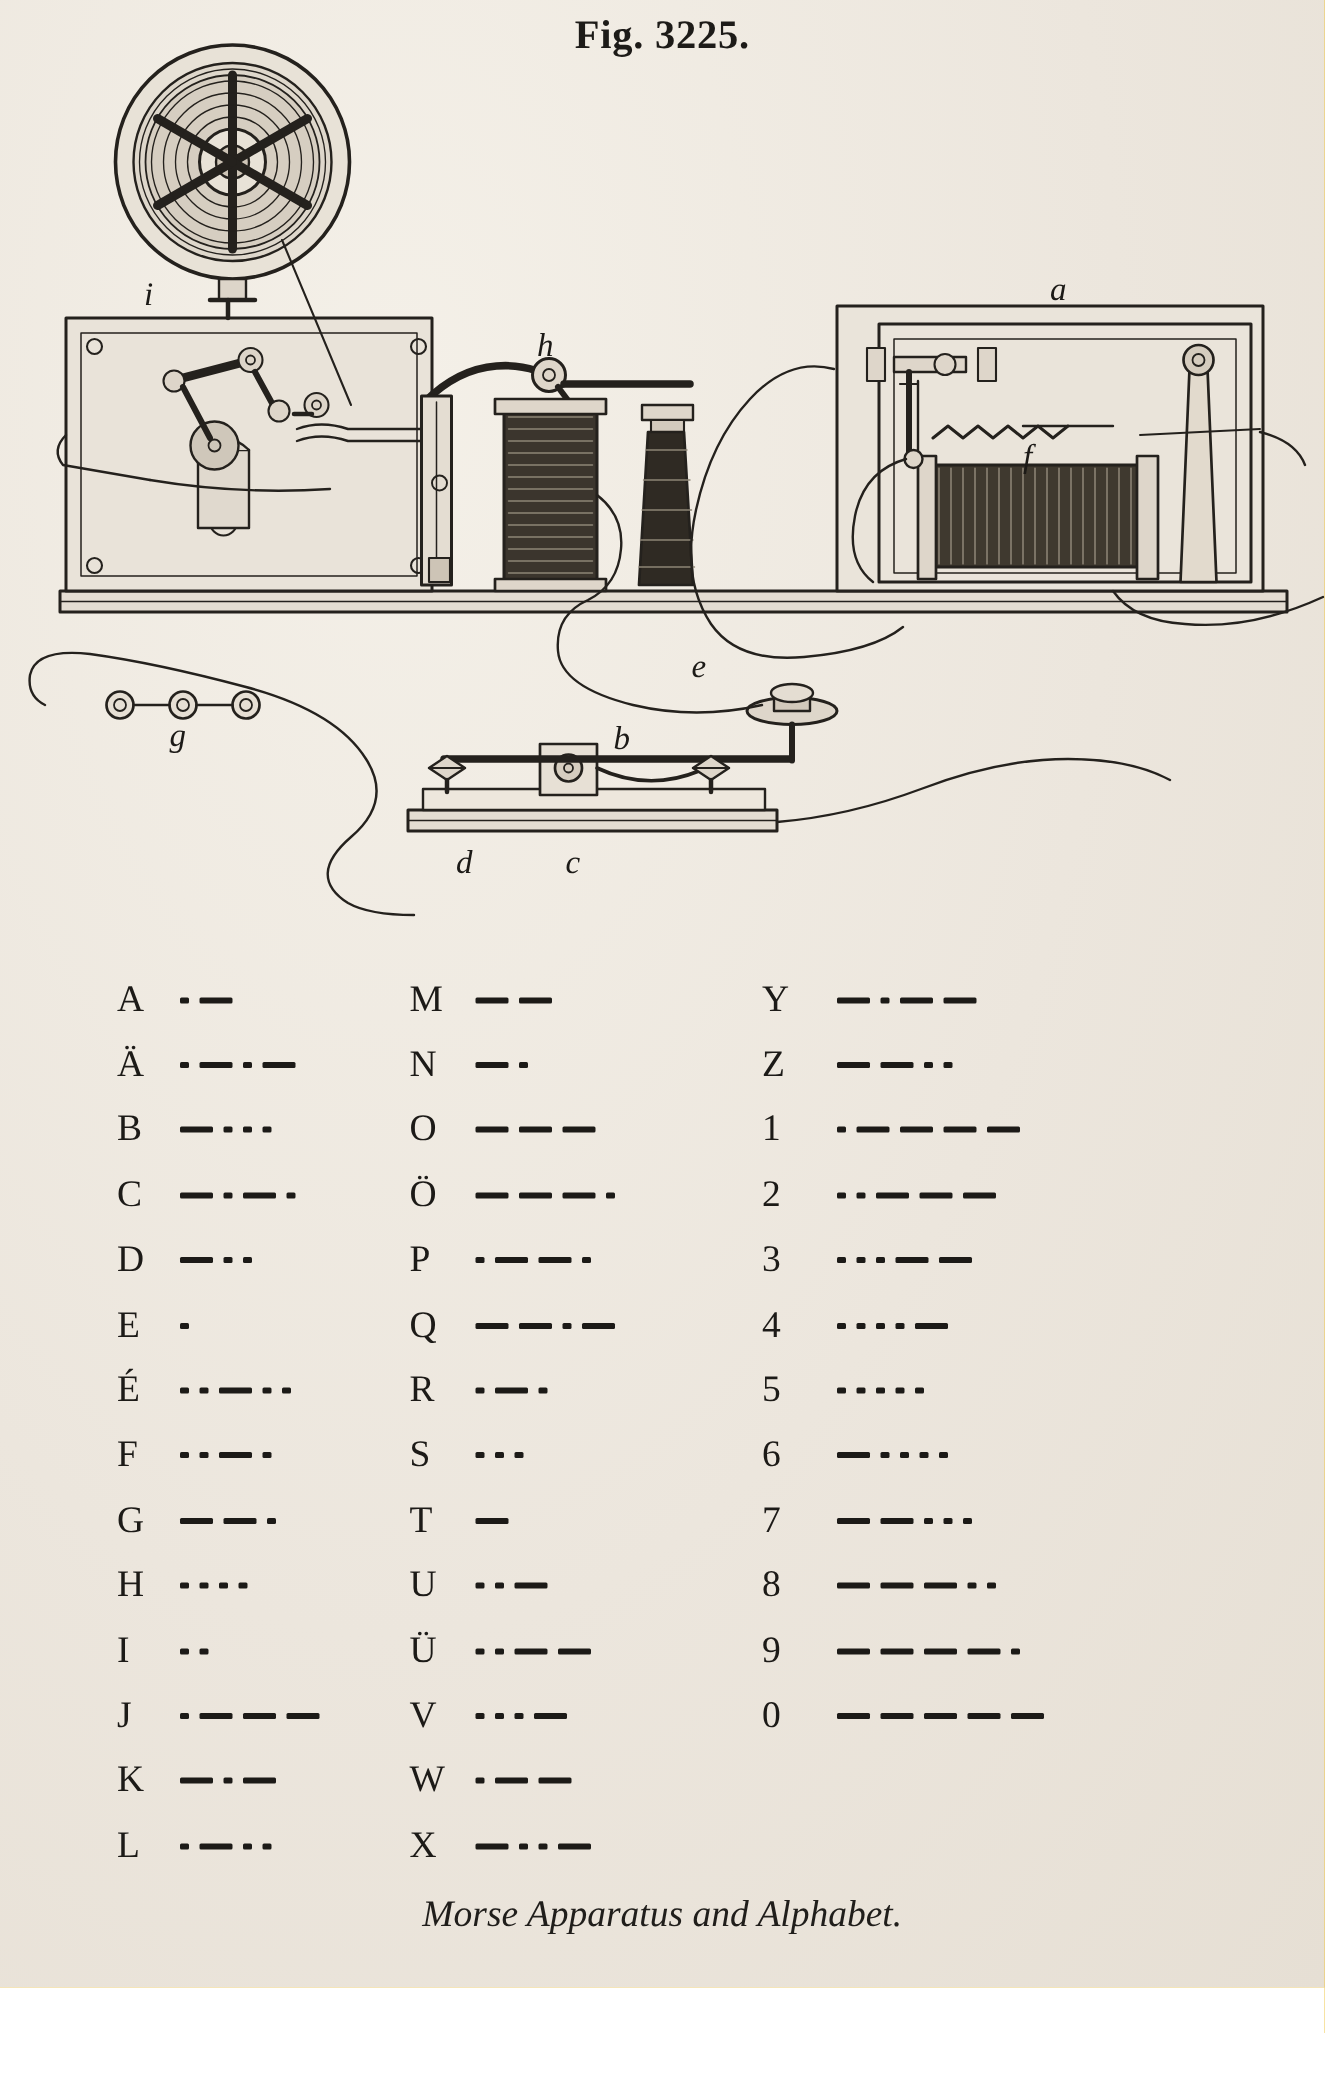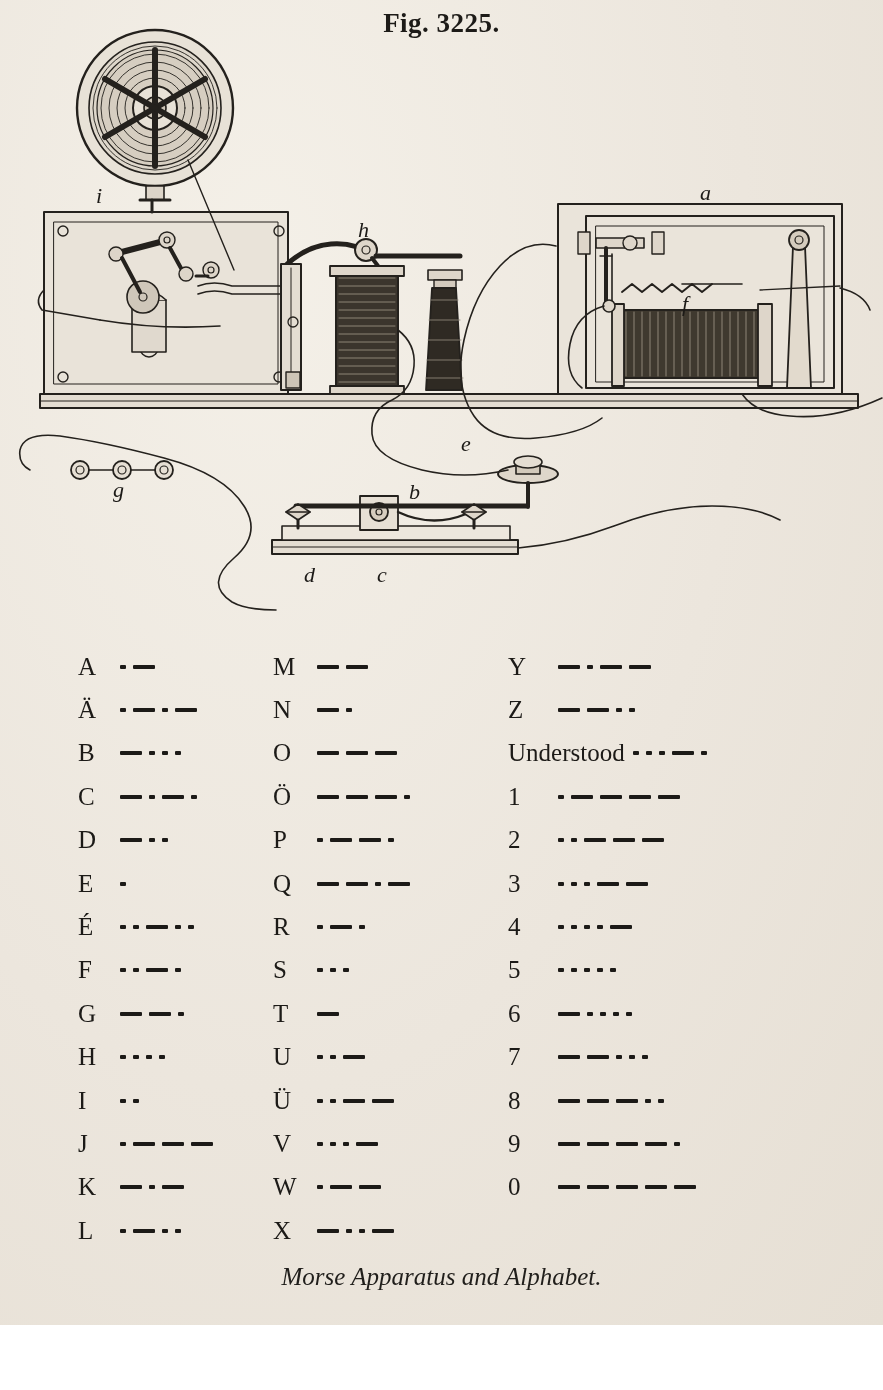--- a/index.html
+++ b/index.html
@@ -556,30 +556,20 @@
       <div class="row">
           <span class="letter">Z</span>
           <span class="code">
             <span class="dash"></span>
             <span class="dash"></span>
             <span class="dot"></span>
             <span class="dot"></span>
           </span>
         </div>
       <div class="row">
-          <span class="letter">Understood</span>
-          <span class="code">
-            <span class="dot"></span>
-            <span class="dot"></span>
-            <span class="dot"></span>
-            <span class="dash"></span>
-            <span class="dot"></span>
-          </span>
-        </div>
-      <div class="row">
           <span class="letter">1</span>
           <span class="code">
             <span class="dot"></span>
             <span class="dash"></span>
             <span class="dash"></span>
             <span class="dash"></span>
             <span class="dash"></span>
           </span>
         </div>
       <div class="row">

